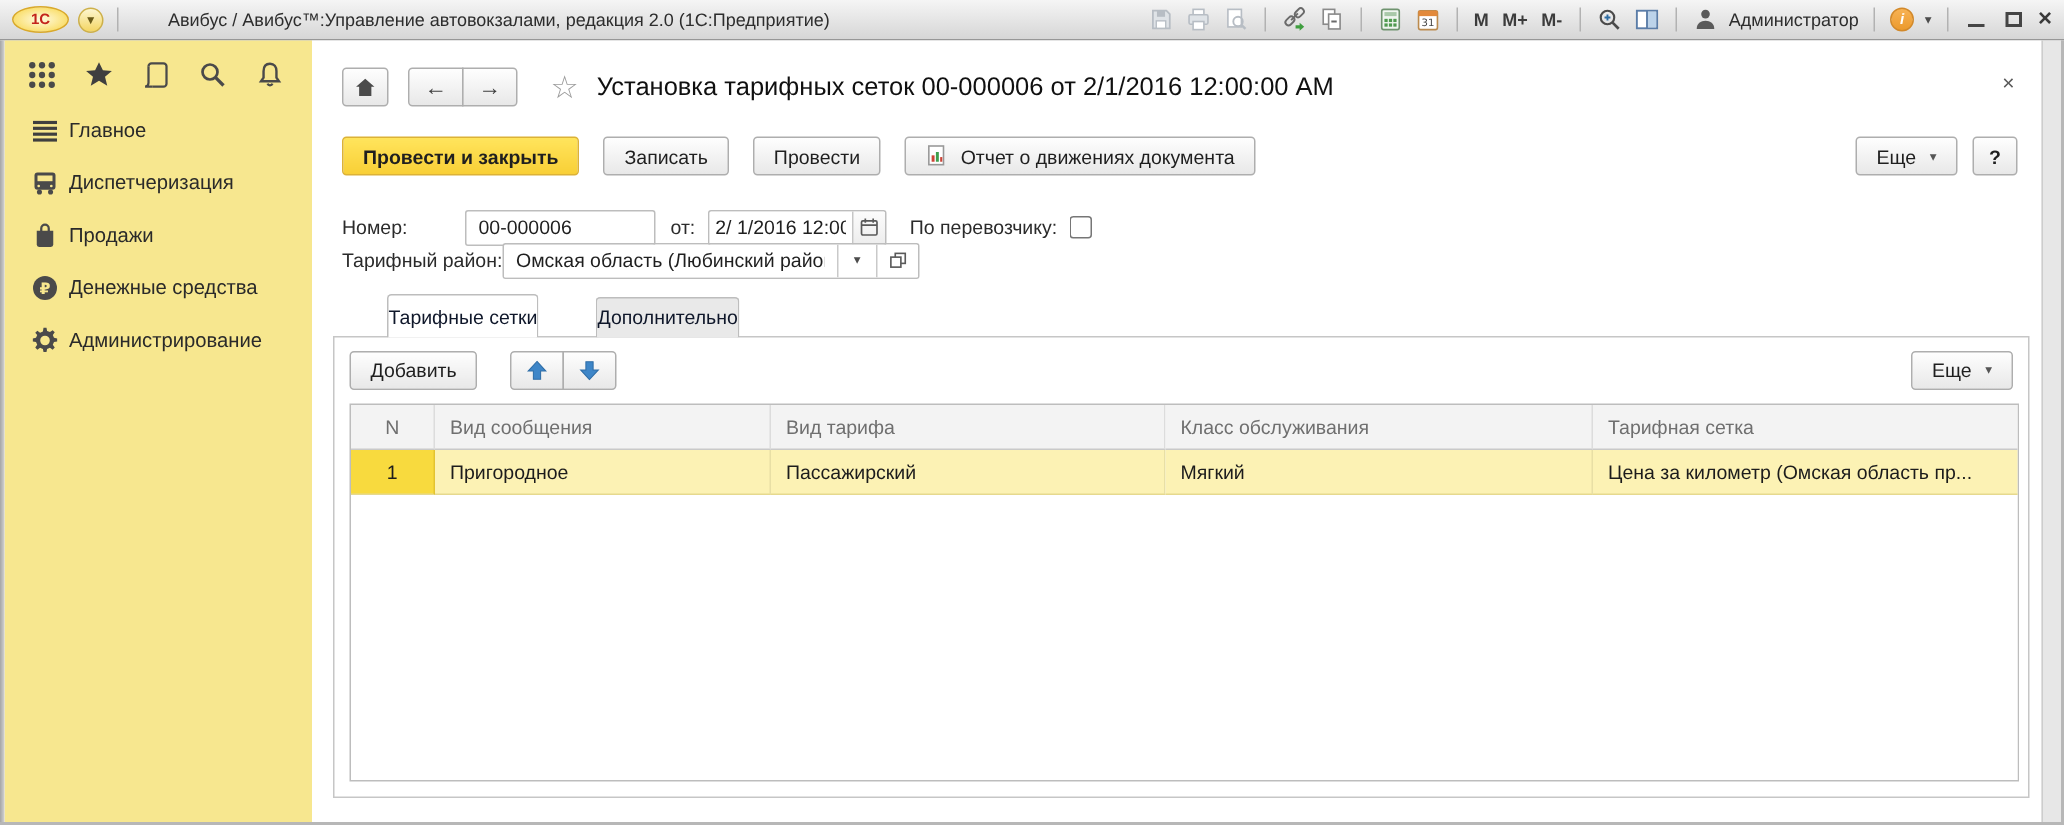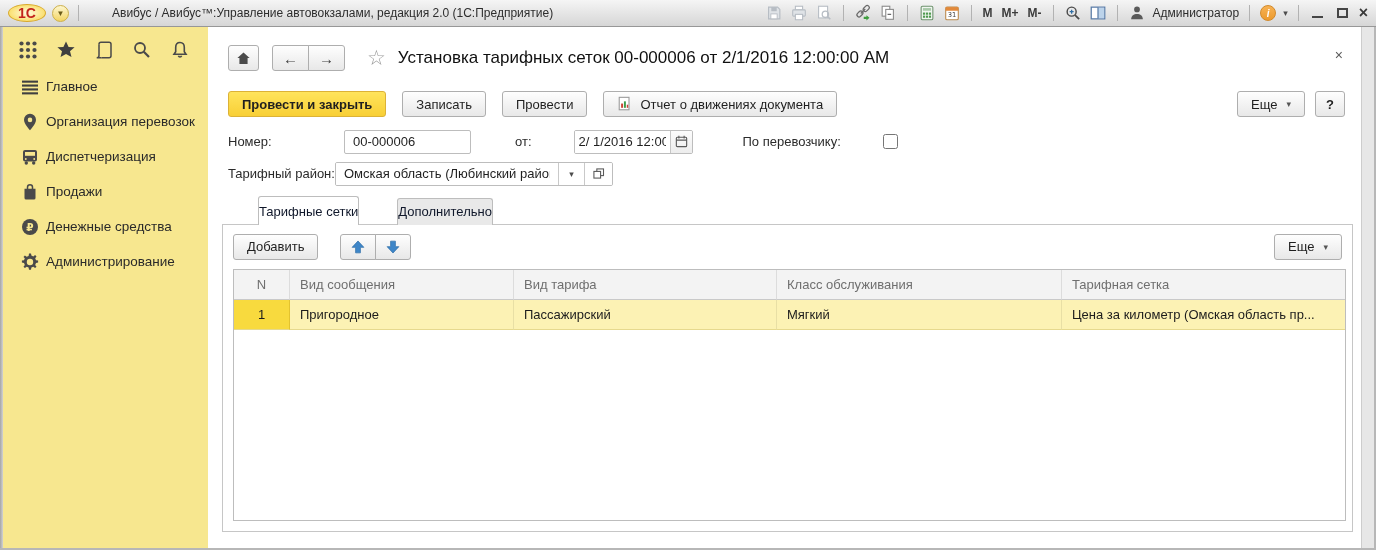--- a/index.html
+++ b/index.html
@@ -5,21 +5,21 @@
   * { margin:0; padding:0; box-sizing:border-box; }
   html,body { width:1376px; height:550px; overflow:hidden; }
   body { position:relative; font-family:"Liberation Sans","DejaVu Sans",sans-serif; background:#fff; }
 
   
   .titlebar { position:absolute; left:0; top:0; width:100%; height:27px;
     background:linear-gradient(#f5f5f5,#d6d6d6); border-bottom:1px solid #979797;
     display:flex; align-items:center; padding:0 8px; gap:6px; }
   .logo-1c { width:38px; height:18px; border-radius:50%;
     background:radial-gradient(#fffbe2,#f8d441); border:1px solid #d9a92c;
-    color:#c3241c; font-weight:bold; font-size:14px; display:flex; align-items:center; justify-content:center; }
+    color:#c3241c; font-weight:bold; font-size:10px; display:flex; align-items:center; justify-content:center; }
   .menu-circle { width:17px; height:17px; border-radius:50%;
     background:linear-gradient(#fdf6cf,#f3d563); border:1px solid #cdb04a;
     color:#6a5a18; font-size:8px; display:flex; align-items:center; justify-content:center; }
   .tb-sep { width:1px; height:16px; background:#b2b2b2; margin:0 3px; }
   .tb-title { font-size:12px; color:#2d2d2d; margin-left:24px; white-space:nowrap; }
   .tb-right { margin-left:auto; display:flex; align-items:center; gap:7px; }
   .tico { width:18px; height:18px; display:inline-flex; align-items:center; justify-content:center; }
   .tico svg { width:18px; height:18px; }
   .mbtn { font-size:12px; font-weight:bold; color:#3c3c3c; padding:0 1px; }
   .tb-user { font-size:12px; color:#2d2d2d; white-space:nowrap; }
@@ -62,21 +62,21 @@
   .doc-title { font-size:17px; color:#101010; white-space:nowrap; }
   .doc-close { position:absolute; top:20px; right:18px; font-size:14px; color:#5a5a5a; cursor:default; }
 
   .btnrow { position:absolute; top:64px; left:20px; right:16px; display:flex; gap:16px; align-items:center; }
   .btn-yellow { background:linear-gradient(#ffe45c,#f8cf36); border-color:#dcb237; font-weight:bold; }
   .btnrow-right { margin-left:auto; display:flex; gap:10px; }
   .more-caret { font-size:9px; color:#555; margin-left:2px; }
   .help-btn { width:30px; padding:0; font-weight:bold; }
 
   .formrow { position:absolute; left:20px; display:flex; align-items:center; height:25px; font-size:13px; color:#2b2b2b; }
-  .f1 { top:102px;gap:34px; } .f2 { top:134px; }
+  .f1 { top:112px; } .f2 { top:134px; }
   .flabel { white-space:nowrap; }
   .w-num { width:82px; }
   .inp { height:24px; border:1px solid #bdbdbd; border-radius:2px; font-family:inherit; font-size:13px;
     color:#1f1f1f; padding:0 8px; background:#fff; }
   .num-inp { width:127px; }
   .ot-label { margin-left:10px; margin-right:8px; }
   .date-wrap { display:flex; height:24px; border:1px solid #bdbdbd; border-radius:2px; overflow:hidden; }
   .date-inp { border:none; width:95px; padding:0 4px; font-size:13px; font-family:inherit; color:#1f1f1f; }
   .cal-btn { width:22px; border-left:1px solid #c6c6c6; background:linear-gradient(#fcfcfc,#ededed);
     display:flex; align-items:center; justify-content:center; }
@@ -281,28 +281,20 @@
             <rect x="2" y="11.4" width="16" height="2.1"></rect>
             <rect x="2" y="15.3" width="16" height="2.1"></rect>
           </g>
         </svg>
     </span>
     <span>Главное</span>
   </div>
   <div class="sb-item">
     <span class="sico">
       <svg viewBox="0 0 20 20">
-          <path d="M10 1.8a6 6 0 0 0-6 6c0 4.4 6 10.4 6 10.4s6-6 6-10.4a6 6 0 0 0-6-6zm0 8.4a2.3 2.3 0 1 1 0-4.6 2.3 2.3 0 0 1 0 4.6z" fill="#4a4a4a" fill-rule="evenodd"></path>
-        </svg>
-    </span>
-    <span>Организация перевозок</span>
-  </div>
-  <div class="sb-item">
-    <span class="sico">
-      <svg viewBox="0 0 20 20">
           <rect x="3" y="3" width="14" height="11.5" rx="2" fill="#4a4a4a"></rect>
           <rect x="5" y="5" width="10" height="3.8" fill="#f7e78f"></rect>
           <circle cx="6.3" cy="16" r="1.7" fill="#4a4a4a"></circle>
           <circle cx="13.7" cy="16" r="1.7" fill="#4a4a4a"></circle>
           <circle cx="5.8" cy="12" r=".9" fill="#f7e78f"></circle>
           <circle cx="14.2" cy="12" r=".9" fill="#f7e78f"></circle>
         </svg>
     </span>
     <span>Диспетчеризация</span>
   </div>

